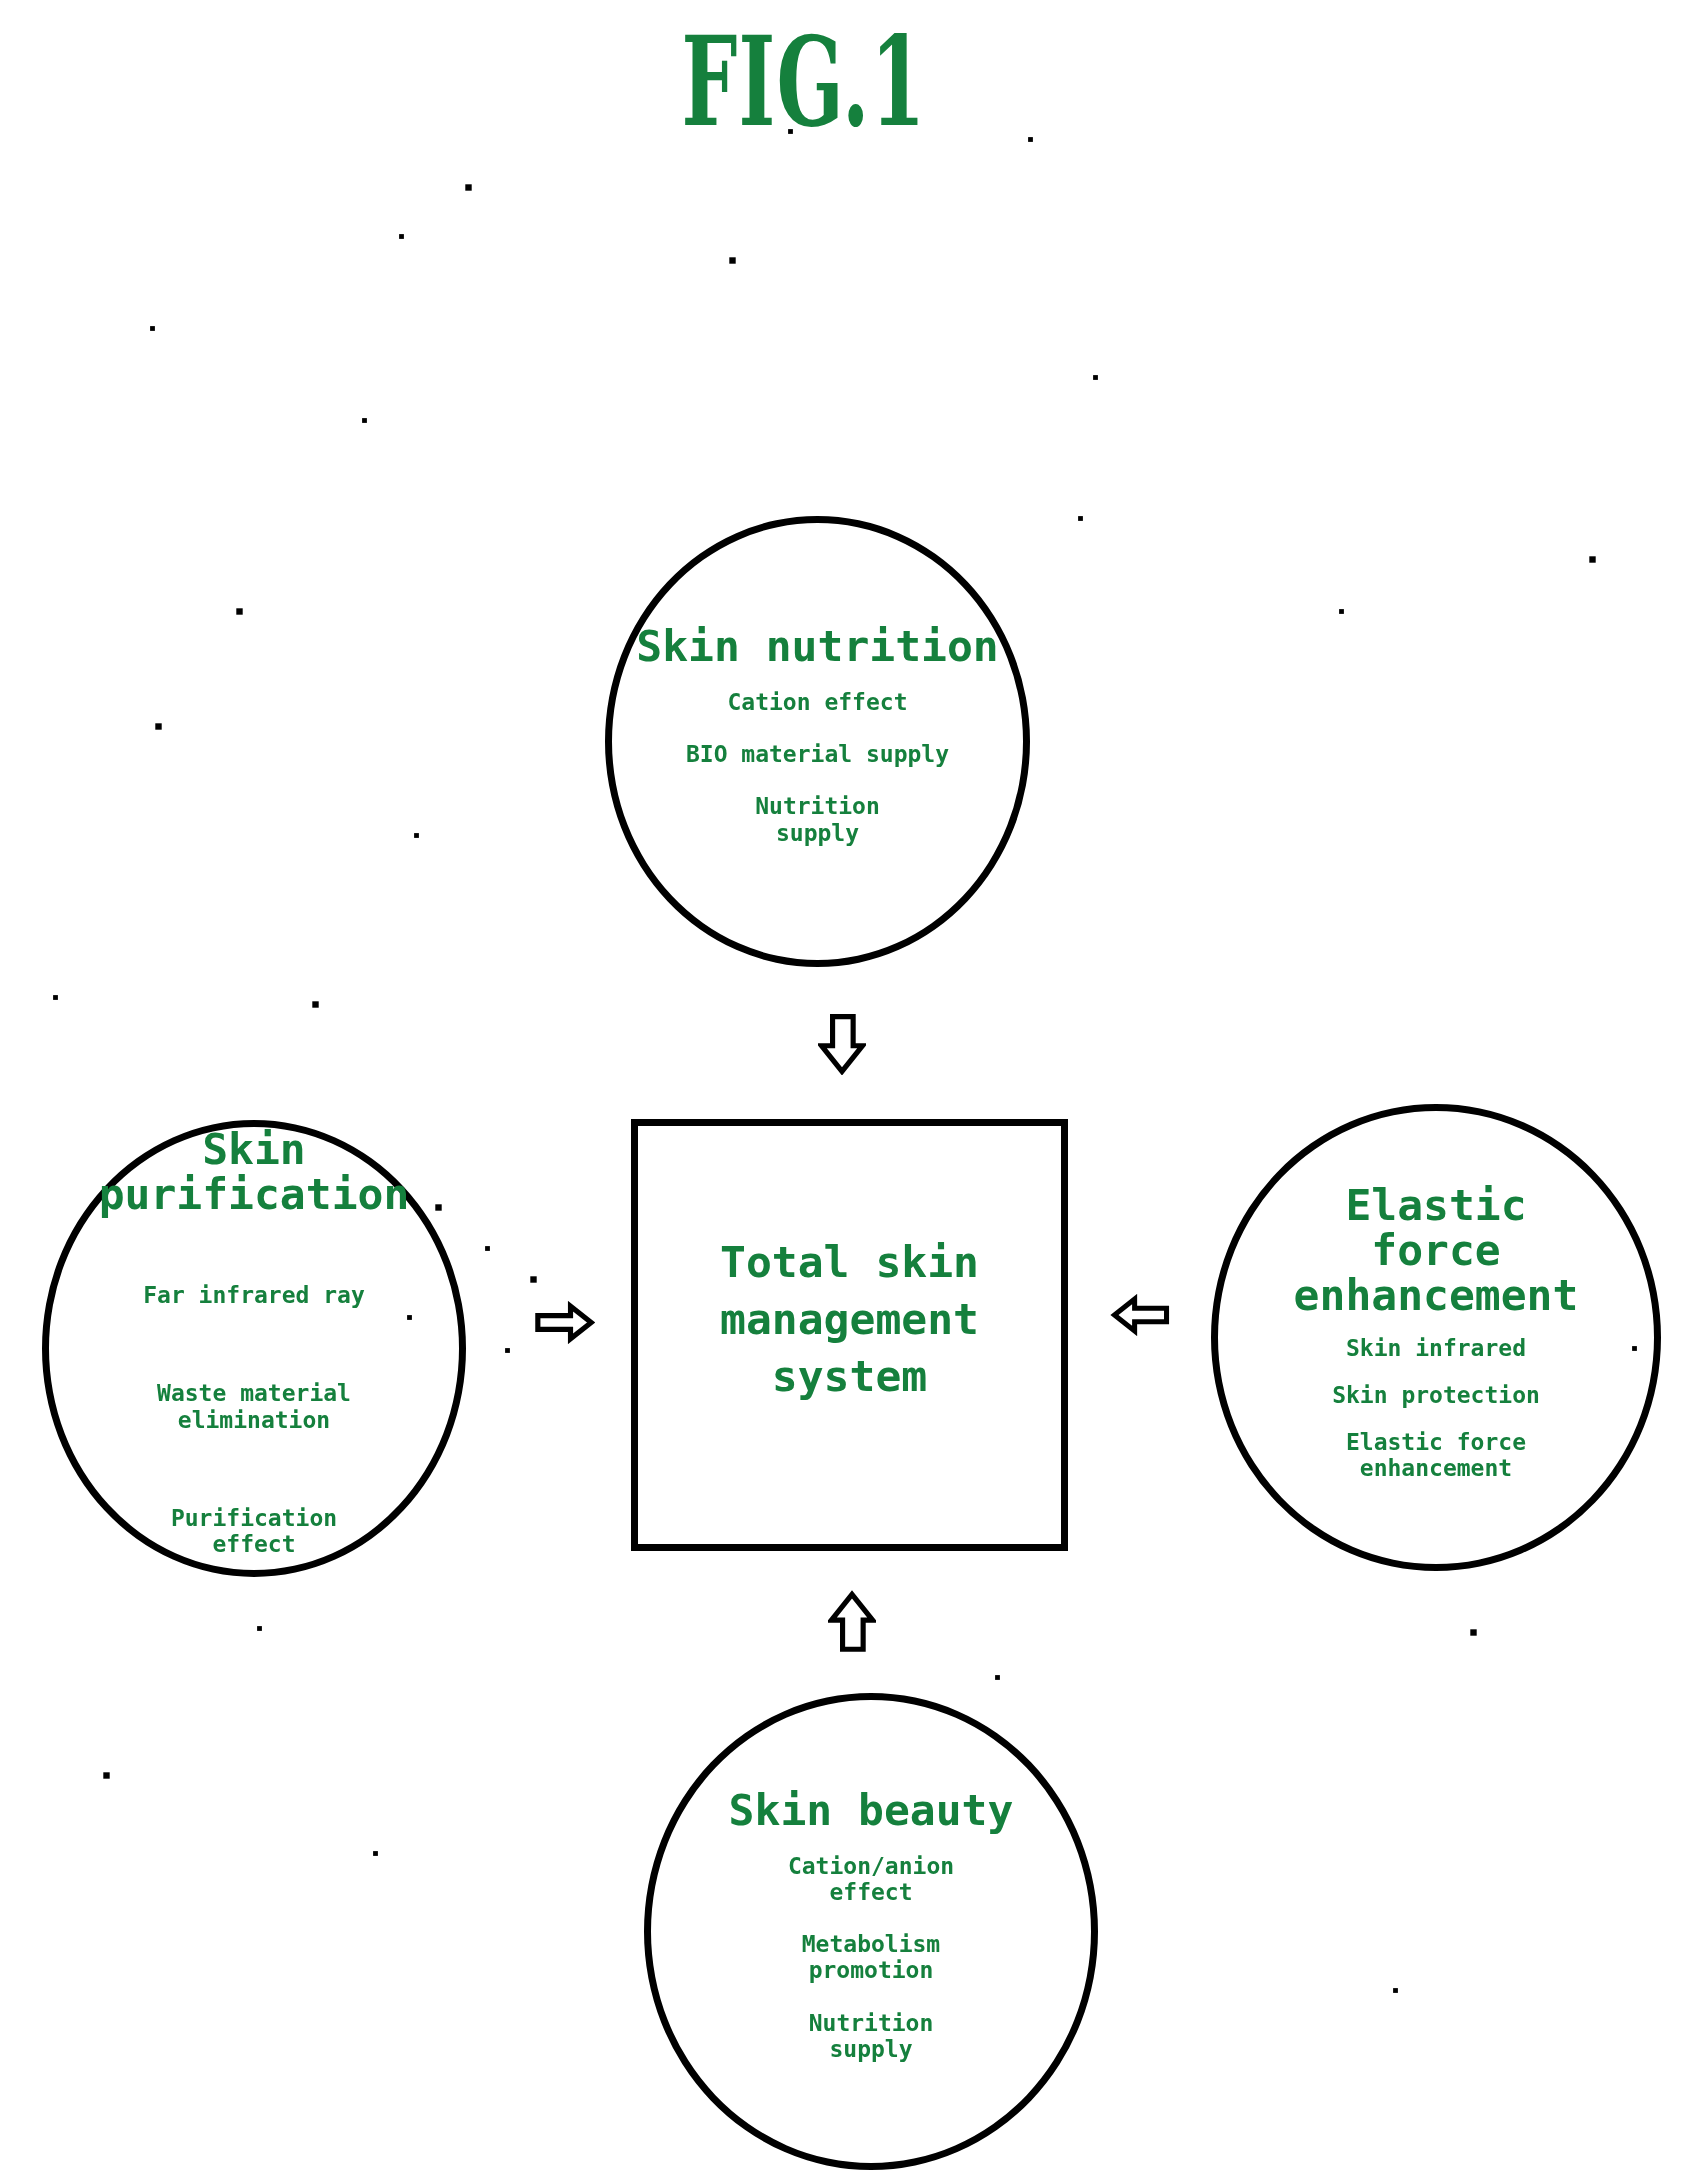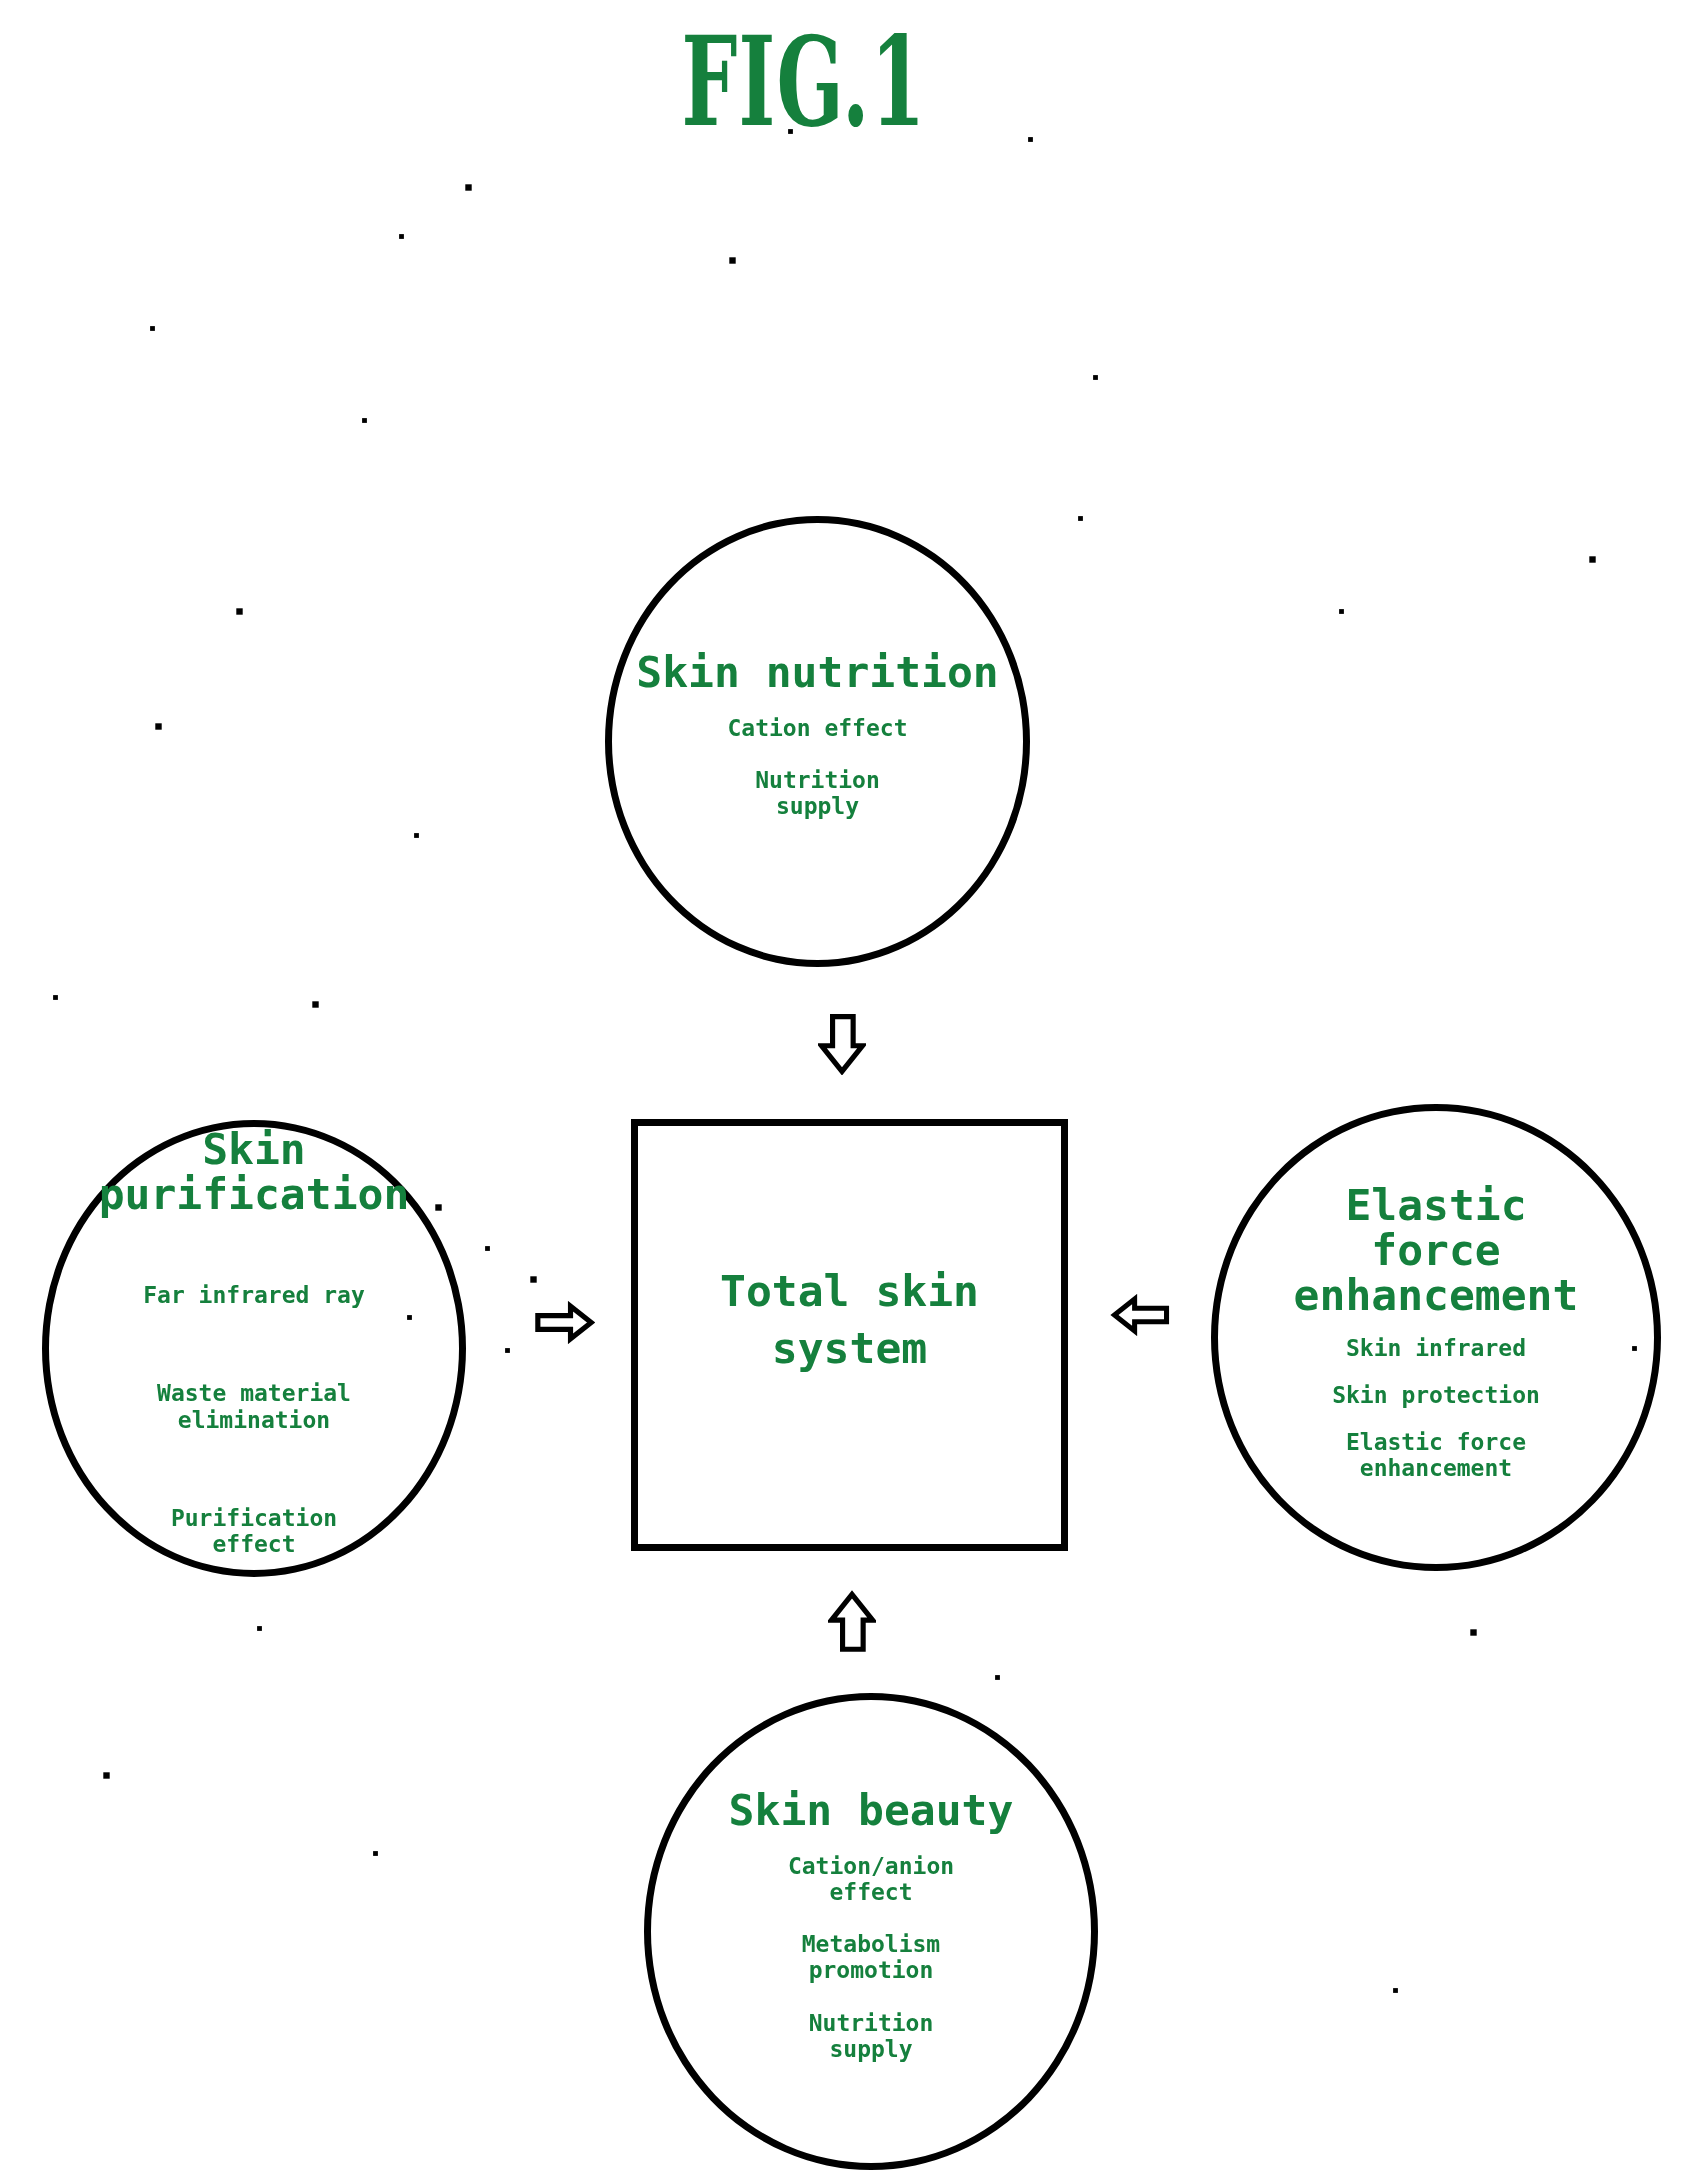--- a/index.html
+++ b/index.html
@@ -128,20 +128,23 @@
   <div class="fig-title">FIG.1</div>
 
   <div class="circle c-top">
     <div class="node-title">
       <div>Skin nutrition</div>
     </div>
     <div class="node-item">
       <div>Cation effect</div>
     </div>
     <div class="node-item">
+      <div>BIO material supply</div>
+    </div>
+    <div class="node-item">
       <div>Nutrition</div>
       <div>supply</div>
     </div>
   </div>
 
   <div class="circle c-left">
     <div class="node-title">
       <div>Skin</div>
       <div>purification</div>
     </div>
@@ -189,20 +192,21 @@
       <div>promotion</div>
     </div>
     <div class="node-item">
       <div>Nutrition</div>
       <div>supply</div>
     </div>
   </div>
 
   <div class="center-box">
     <div>Total skin</div>
+    <div>management</div>
     <div>system</div>
   </div>
 
   <div class="arrow a-top">
     <svg viewBox="0 0 56 72" xmlns="http://www.w3.org/2000/svg">
       <polygon points="17,4 41,4 41,38 52,38 28,68 4,38 17,38"></polygon>
     </svg>
   </div>
   <div class="arrow a-bottom">
     <svg viewBox="0 0 56 74" xmlns="http://www.w3.org/2000/svg">

